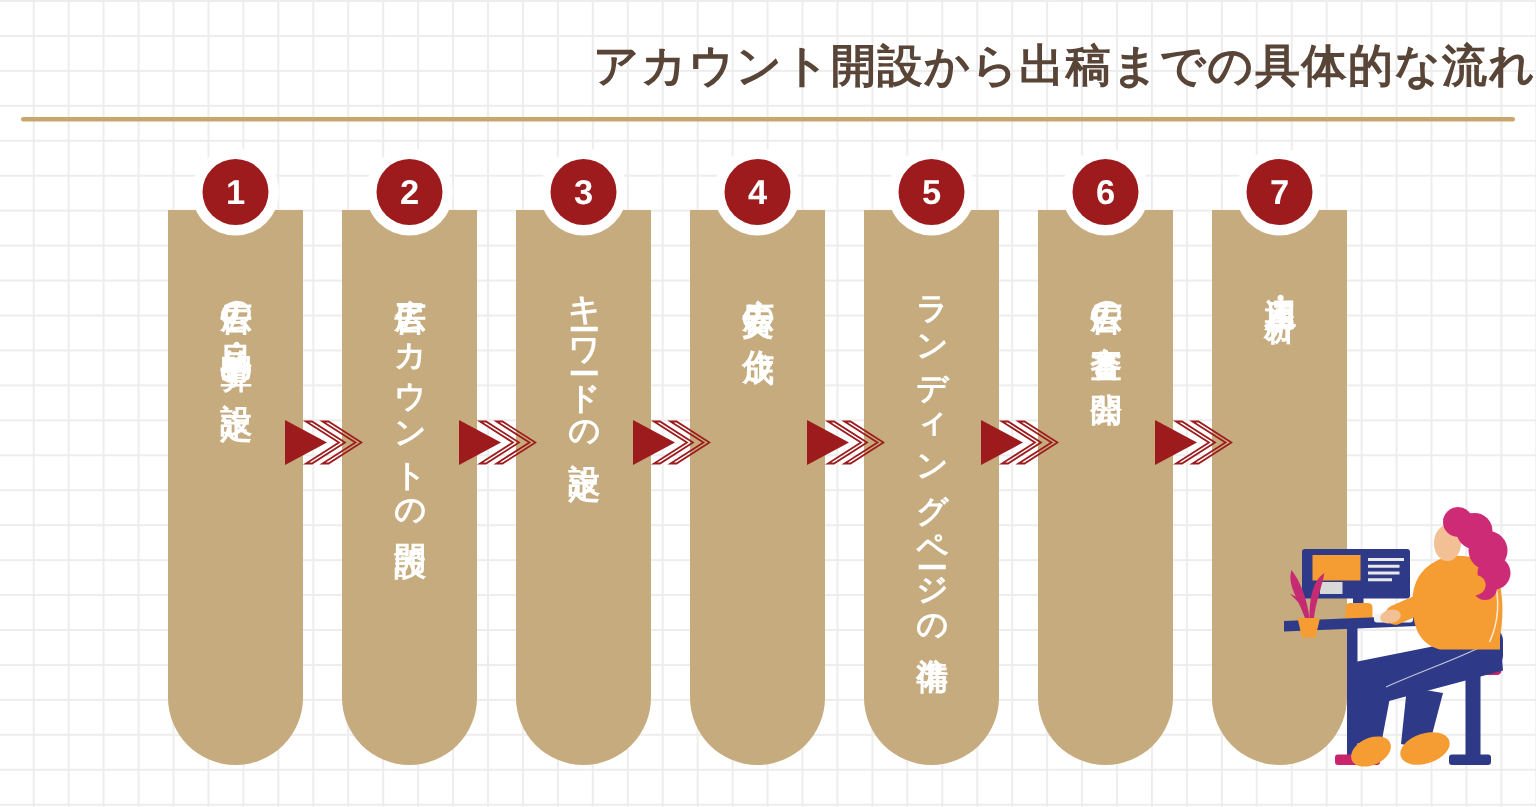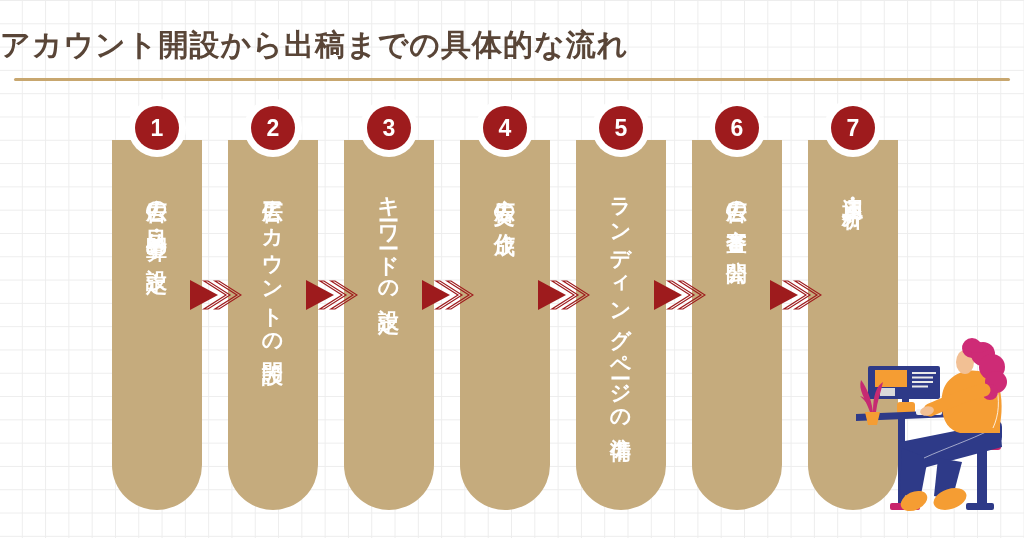--- a/index.html
+++ b/index.html
@@ -8,21 +8,21 @@
     background-color:#ffffff;
     background-image:
       linear-gradient(#ededed 1px, transparent 1px),
       linear-gradient(90deg, #ededed 1px, transparent 1px);
     background-size:23.3px 23.3px;
     background-position:-1.5px 0;
     font-family:"Liberation Sans","DejaVu Sans",sans-serif;
   }
   .header{
     position:absolute;top:0;left:0;width:1024px;height:74px;
-    display:flex;align-items:flex-end;justify-content:flex-start;
+    display:flex;align-items:flex-end;justify-content:flex-end;
   }
   .title{
     color:#594537;font-size:30px;font-weight:700;letter-spacing:1px;
     line-height:1;padding-bottom:14px;
   }
   .divider{
     position:absolute;left:14px;top:78px;width:996px;height:3px;
     background:#C8A76F;border-radius:2px;
   }
   .col{

